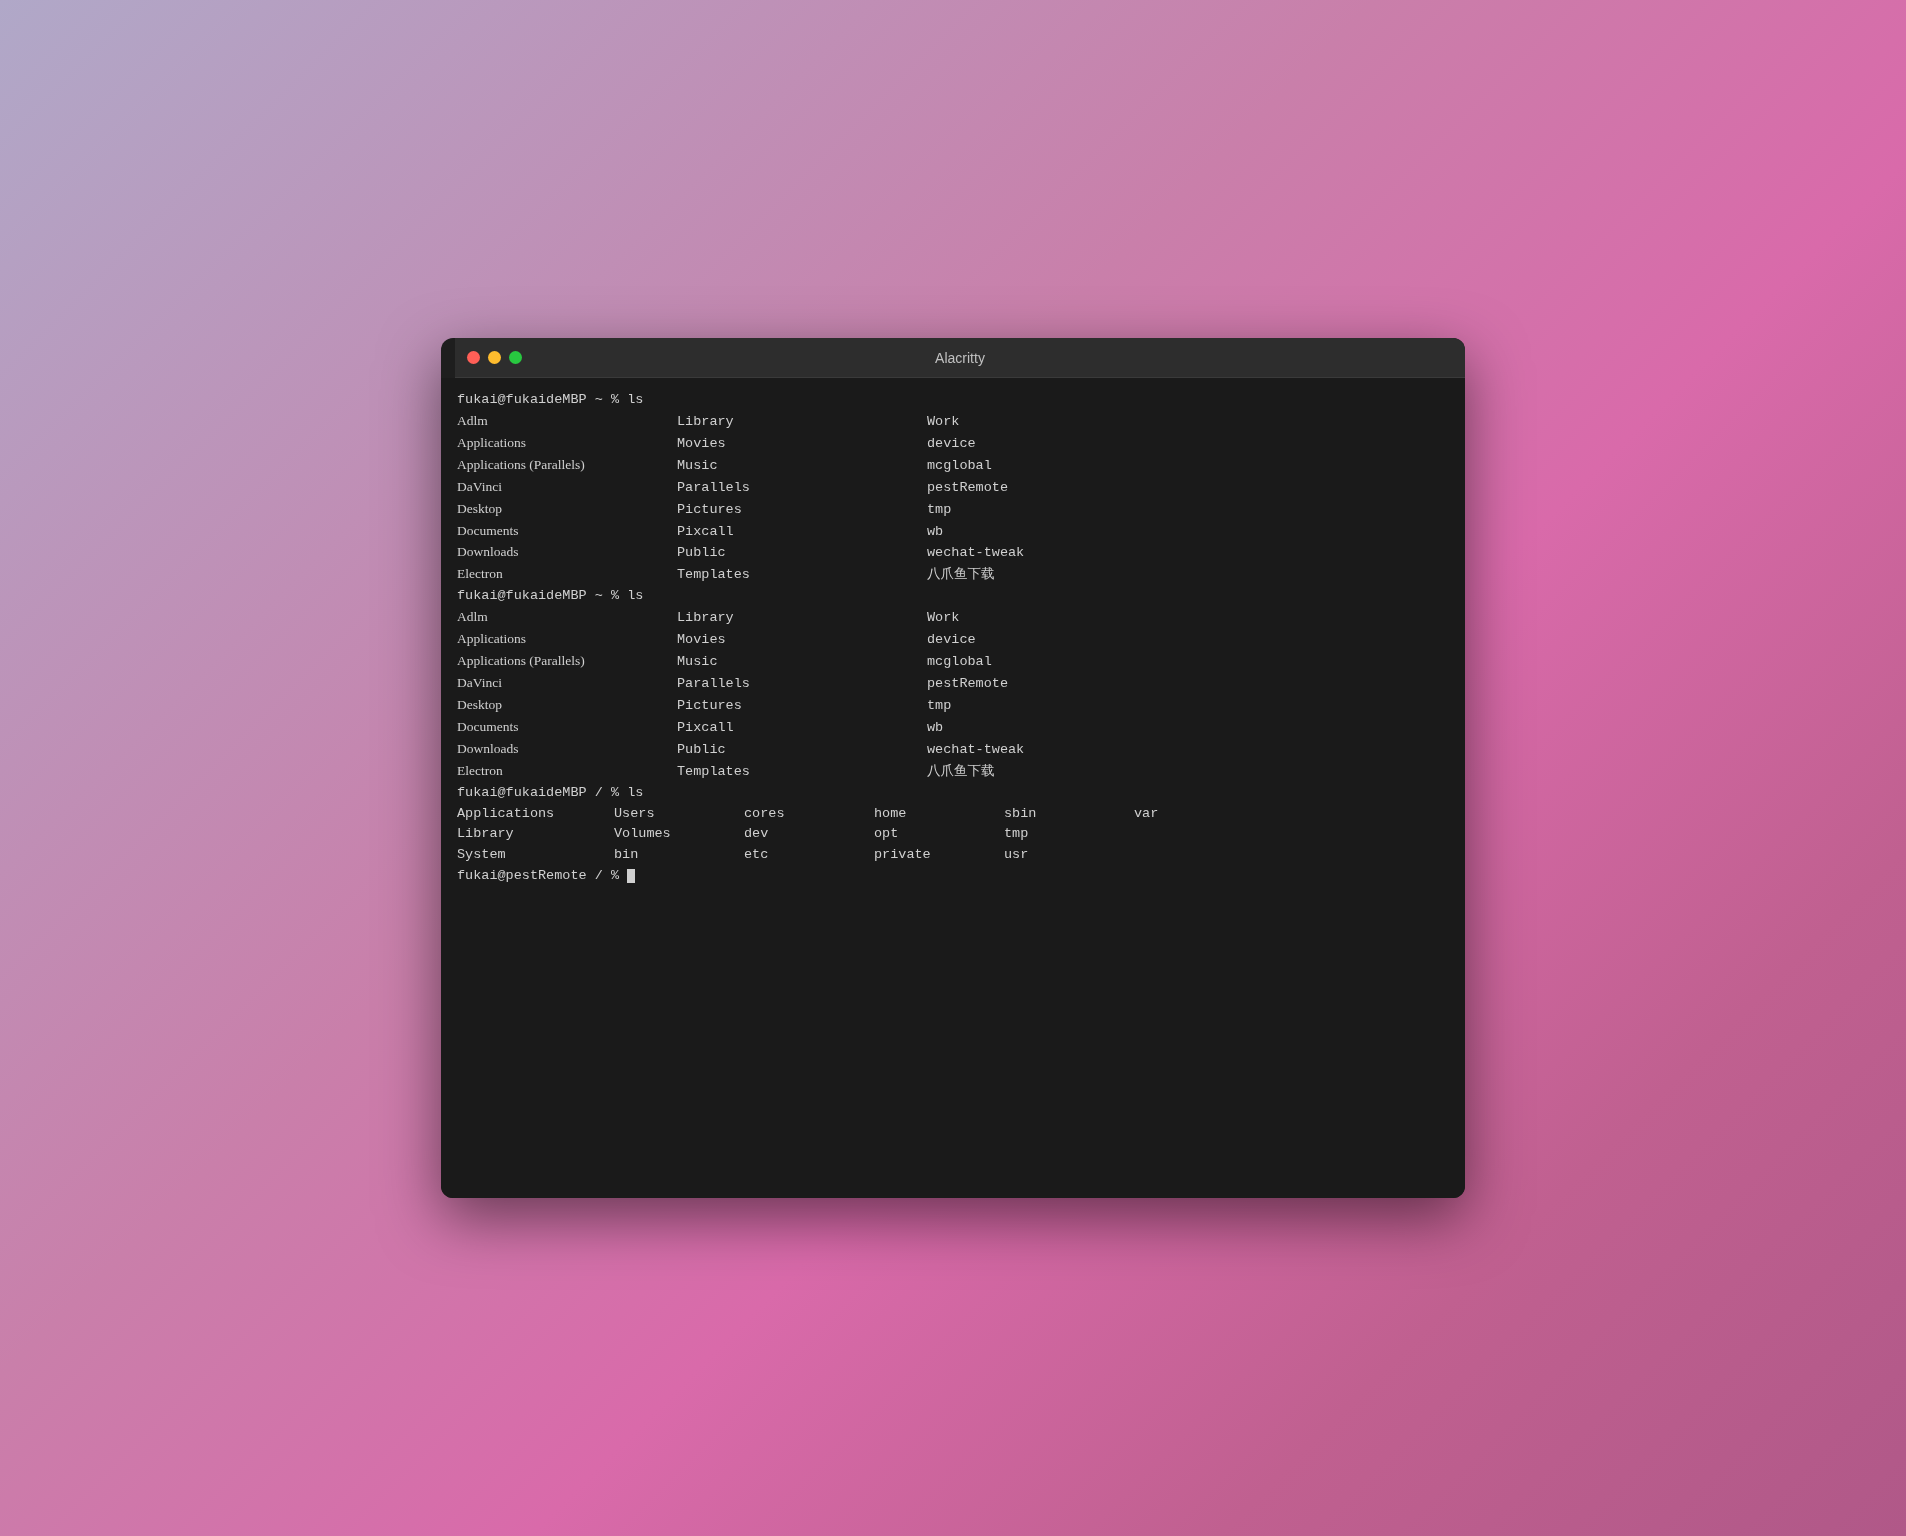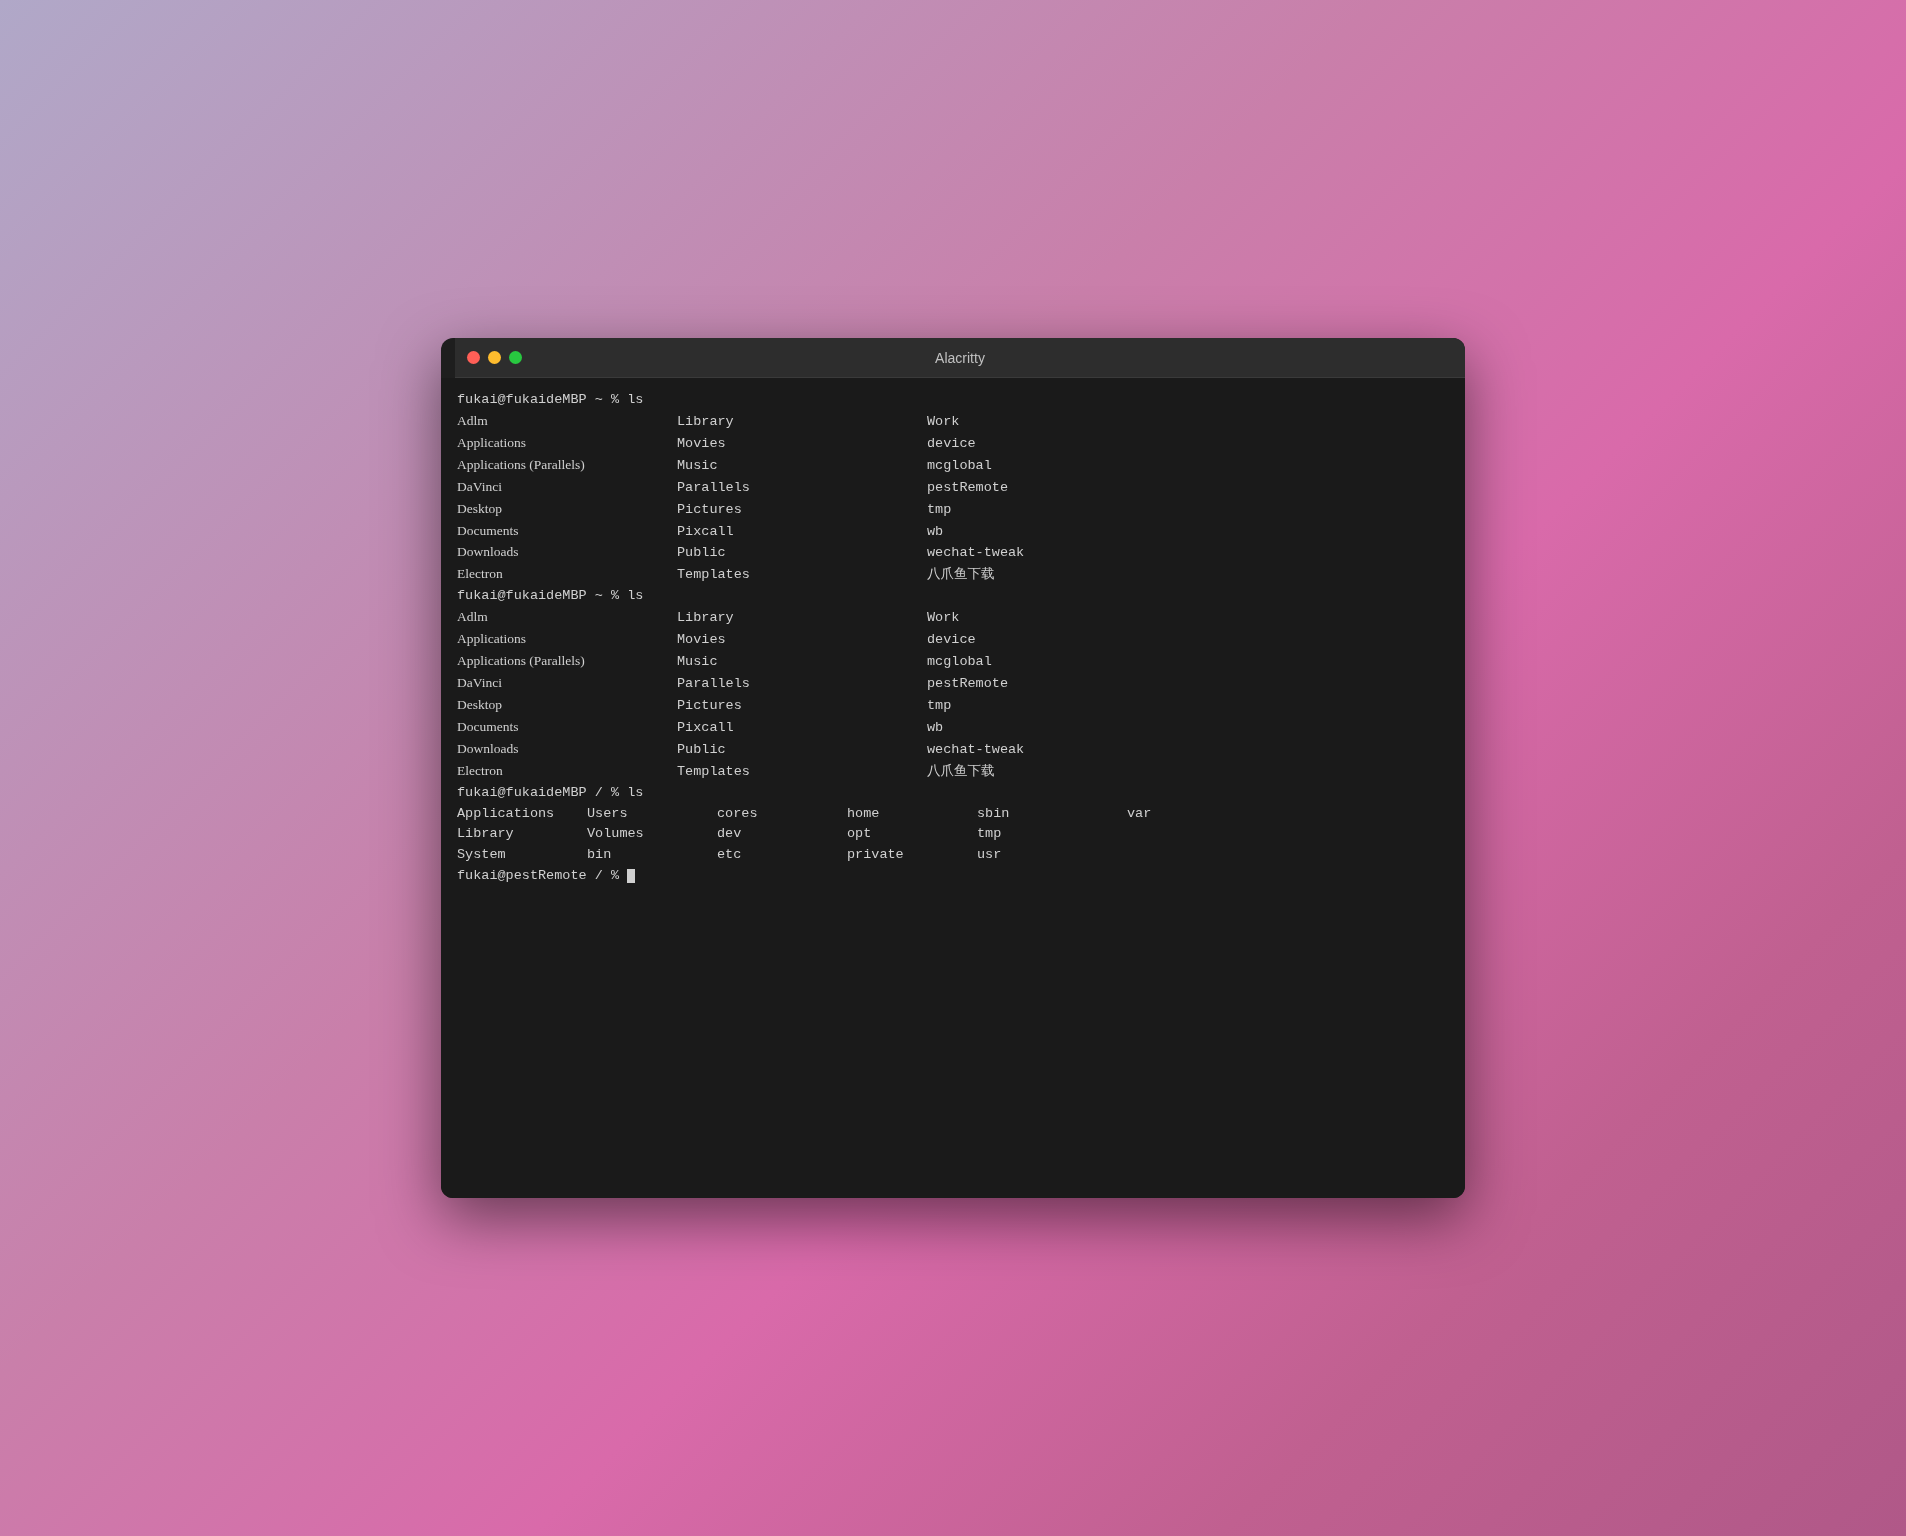--- a/index.html
+++ b/index.html
@@ -77,25 +77,25 @@
       height: 14px;
       background: #d0d0d0;
       vertical-align: text-bottom;
     }
 
     .col1 { display: inline-block; width: 220px; font-family: Liberation Serif, serif; }
     .col2 { display: inline-block; width: 250px; }
     .col3 { display: inline-block; }
 
     .col-a { display: inline-block; width: 130px; }
-    .col-b { display: inline-block; width: 130px; }
+    .col-b { display: inline-block; width: 130px; margin-left: 27px; }
     .col-c { display: inline-block; width: 130px; }
     .col-d { display: inline-block; width: 130px; }
     .col-e { display: inline-block; width: 130px; }
-    .col-f { display: inline-block; margin-left: 20px; }
+    .col-f { display: inline-block; }
   </style>
 </head>
 <body>
 
 <div class="window">
   <div class="titlebar">
     <div class="traffic-lights">
       <div class="traffic-light tl-close"></div>
       <div class="traffic-light tl-minimize"></div>
       <div class="traffic-light tl-maximize"></div>

